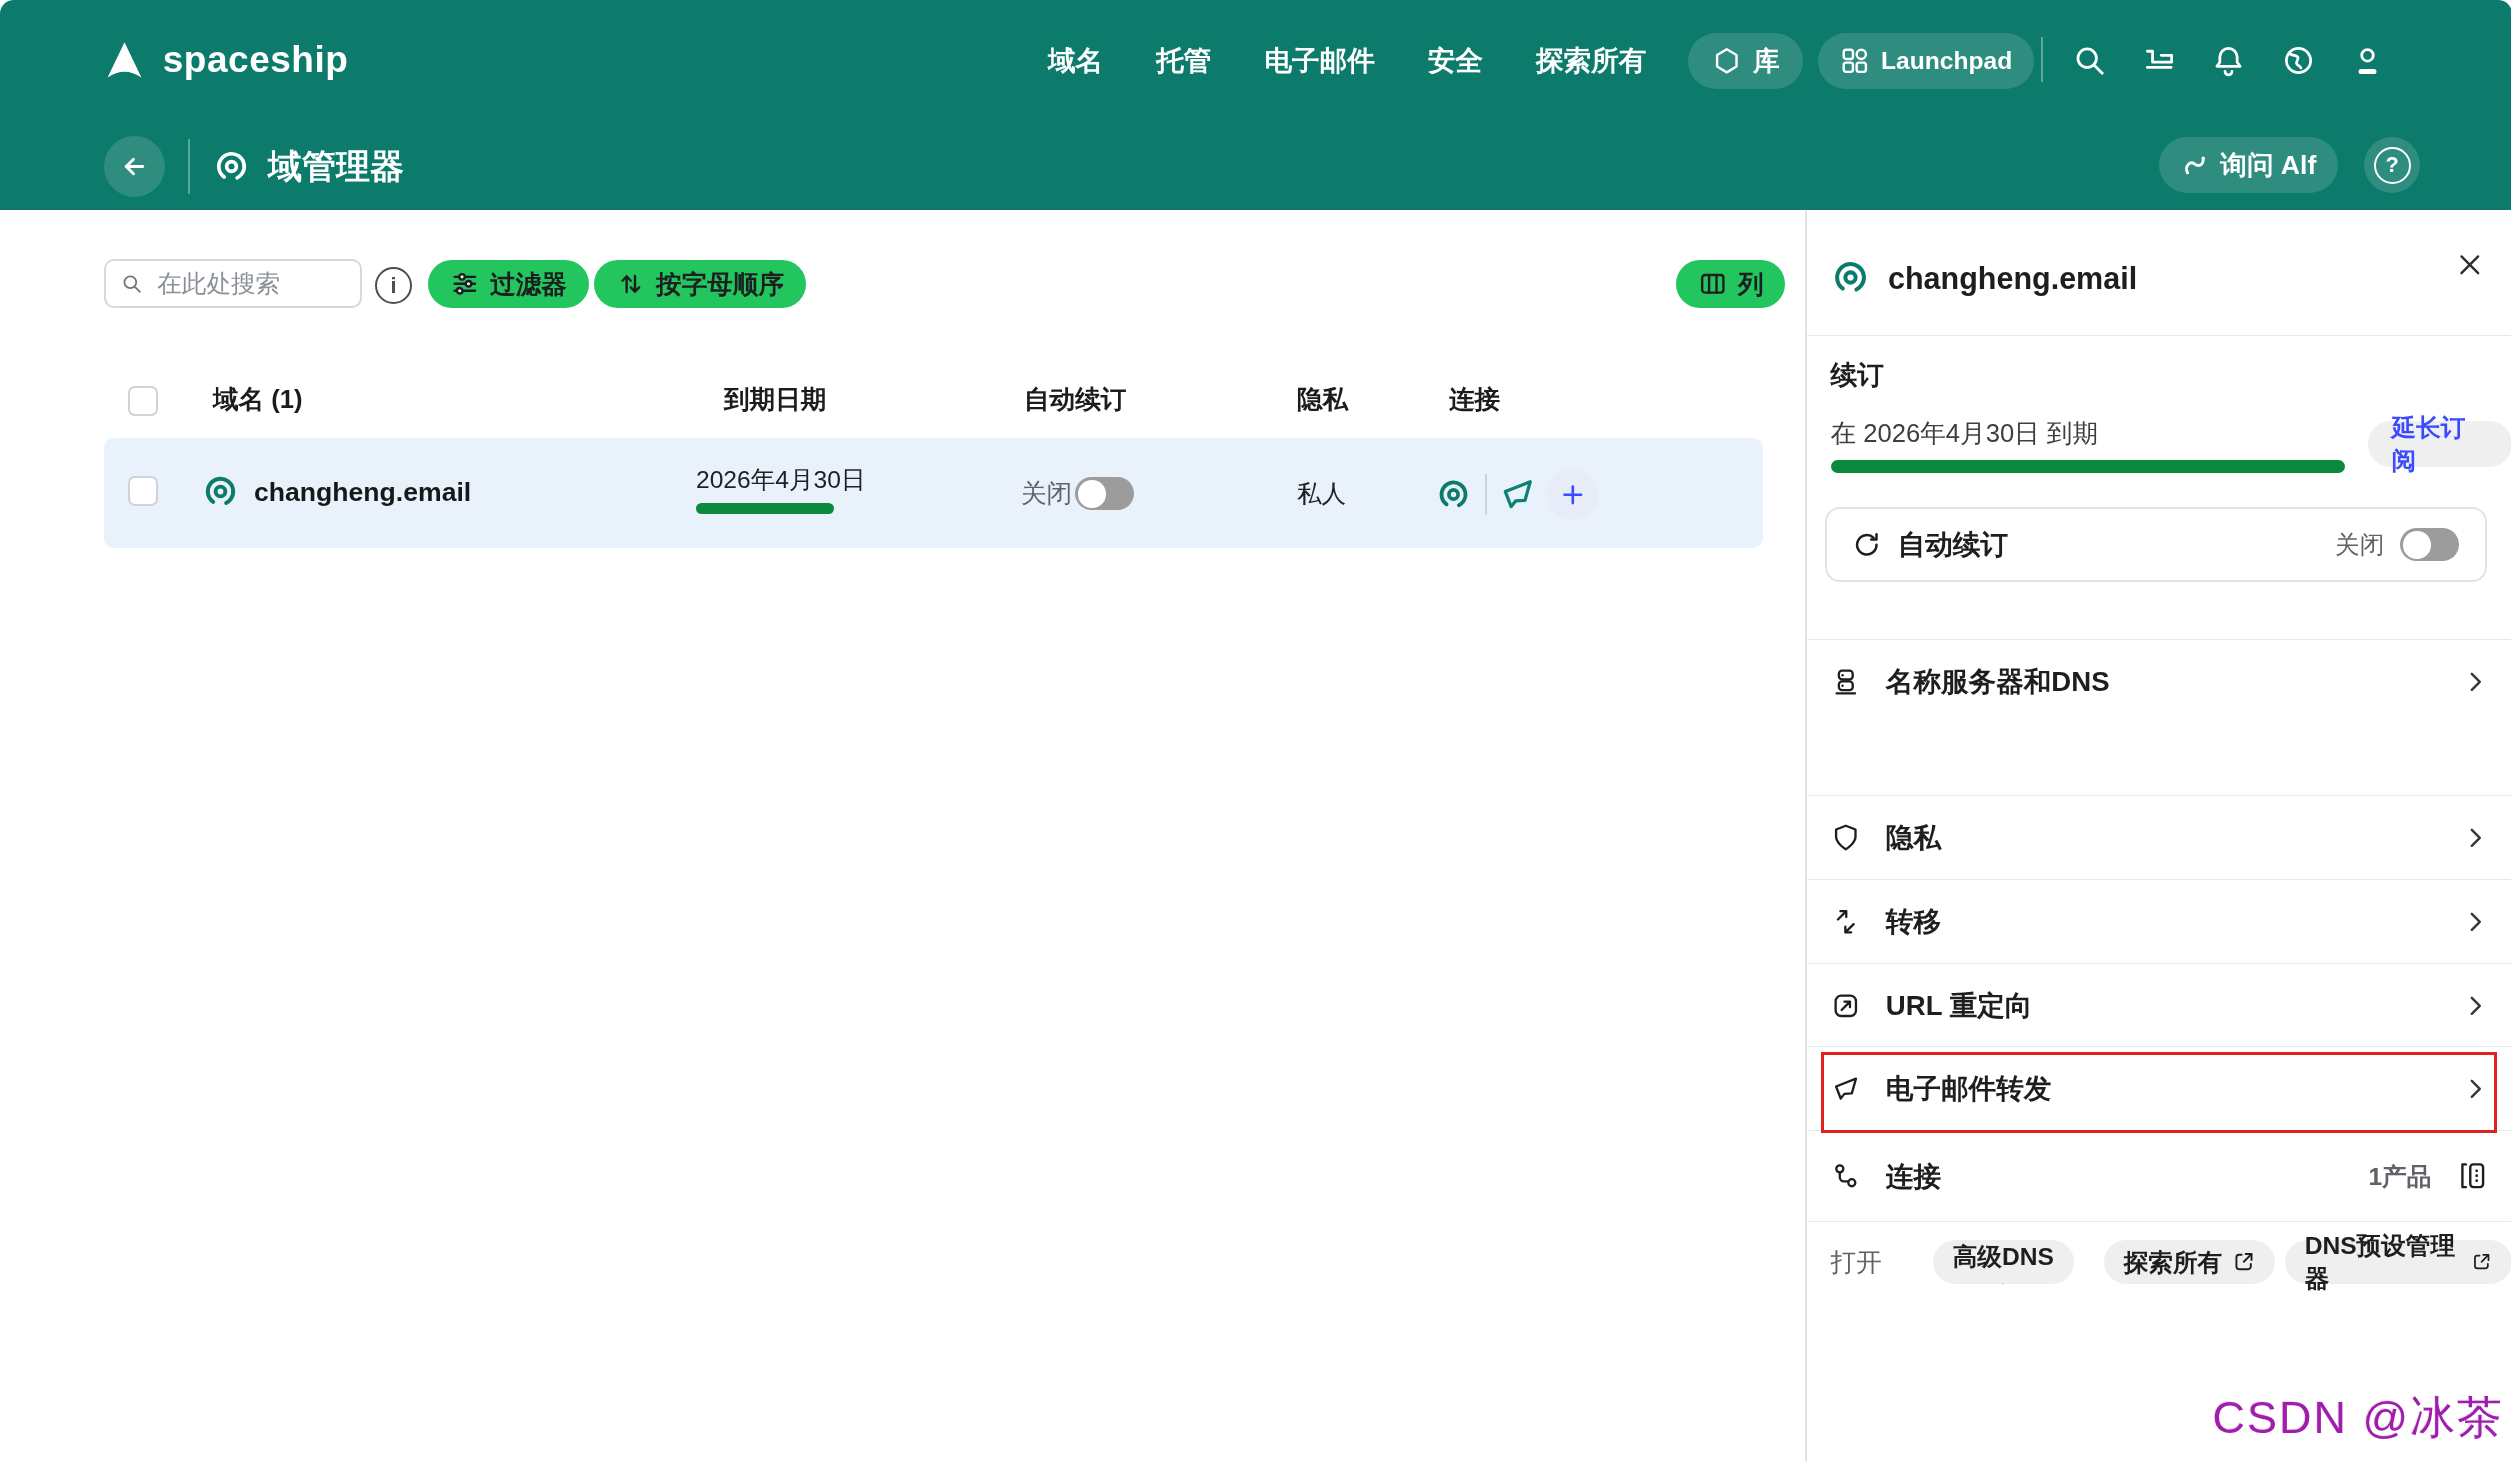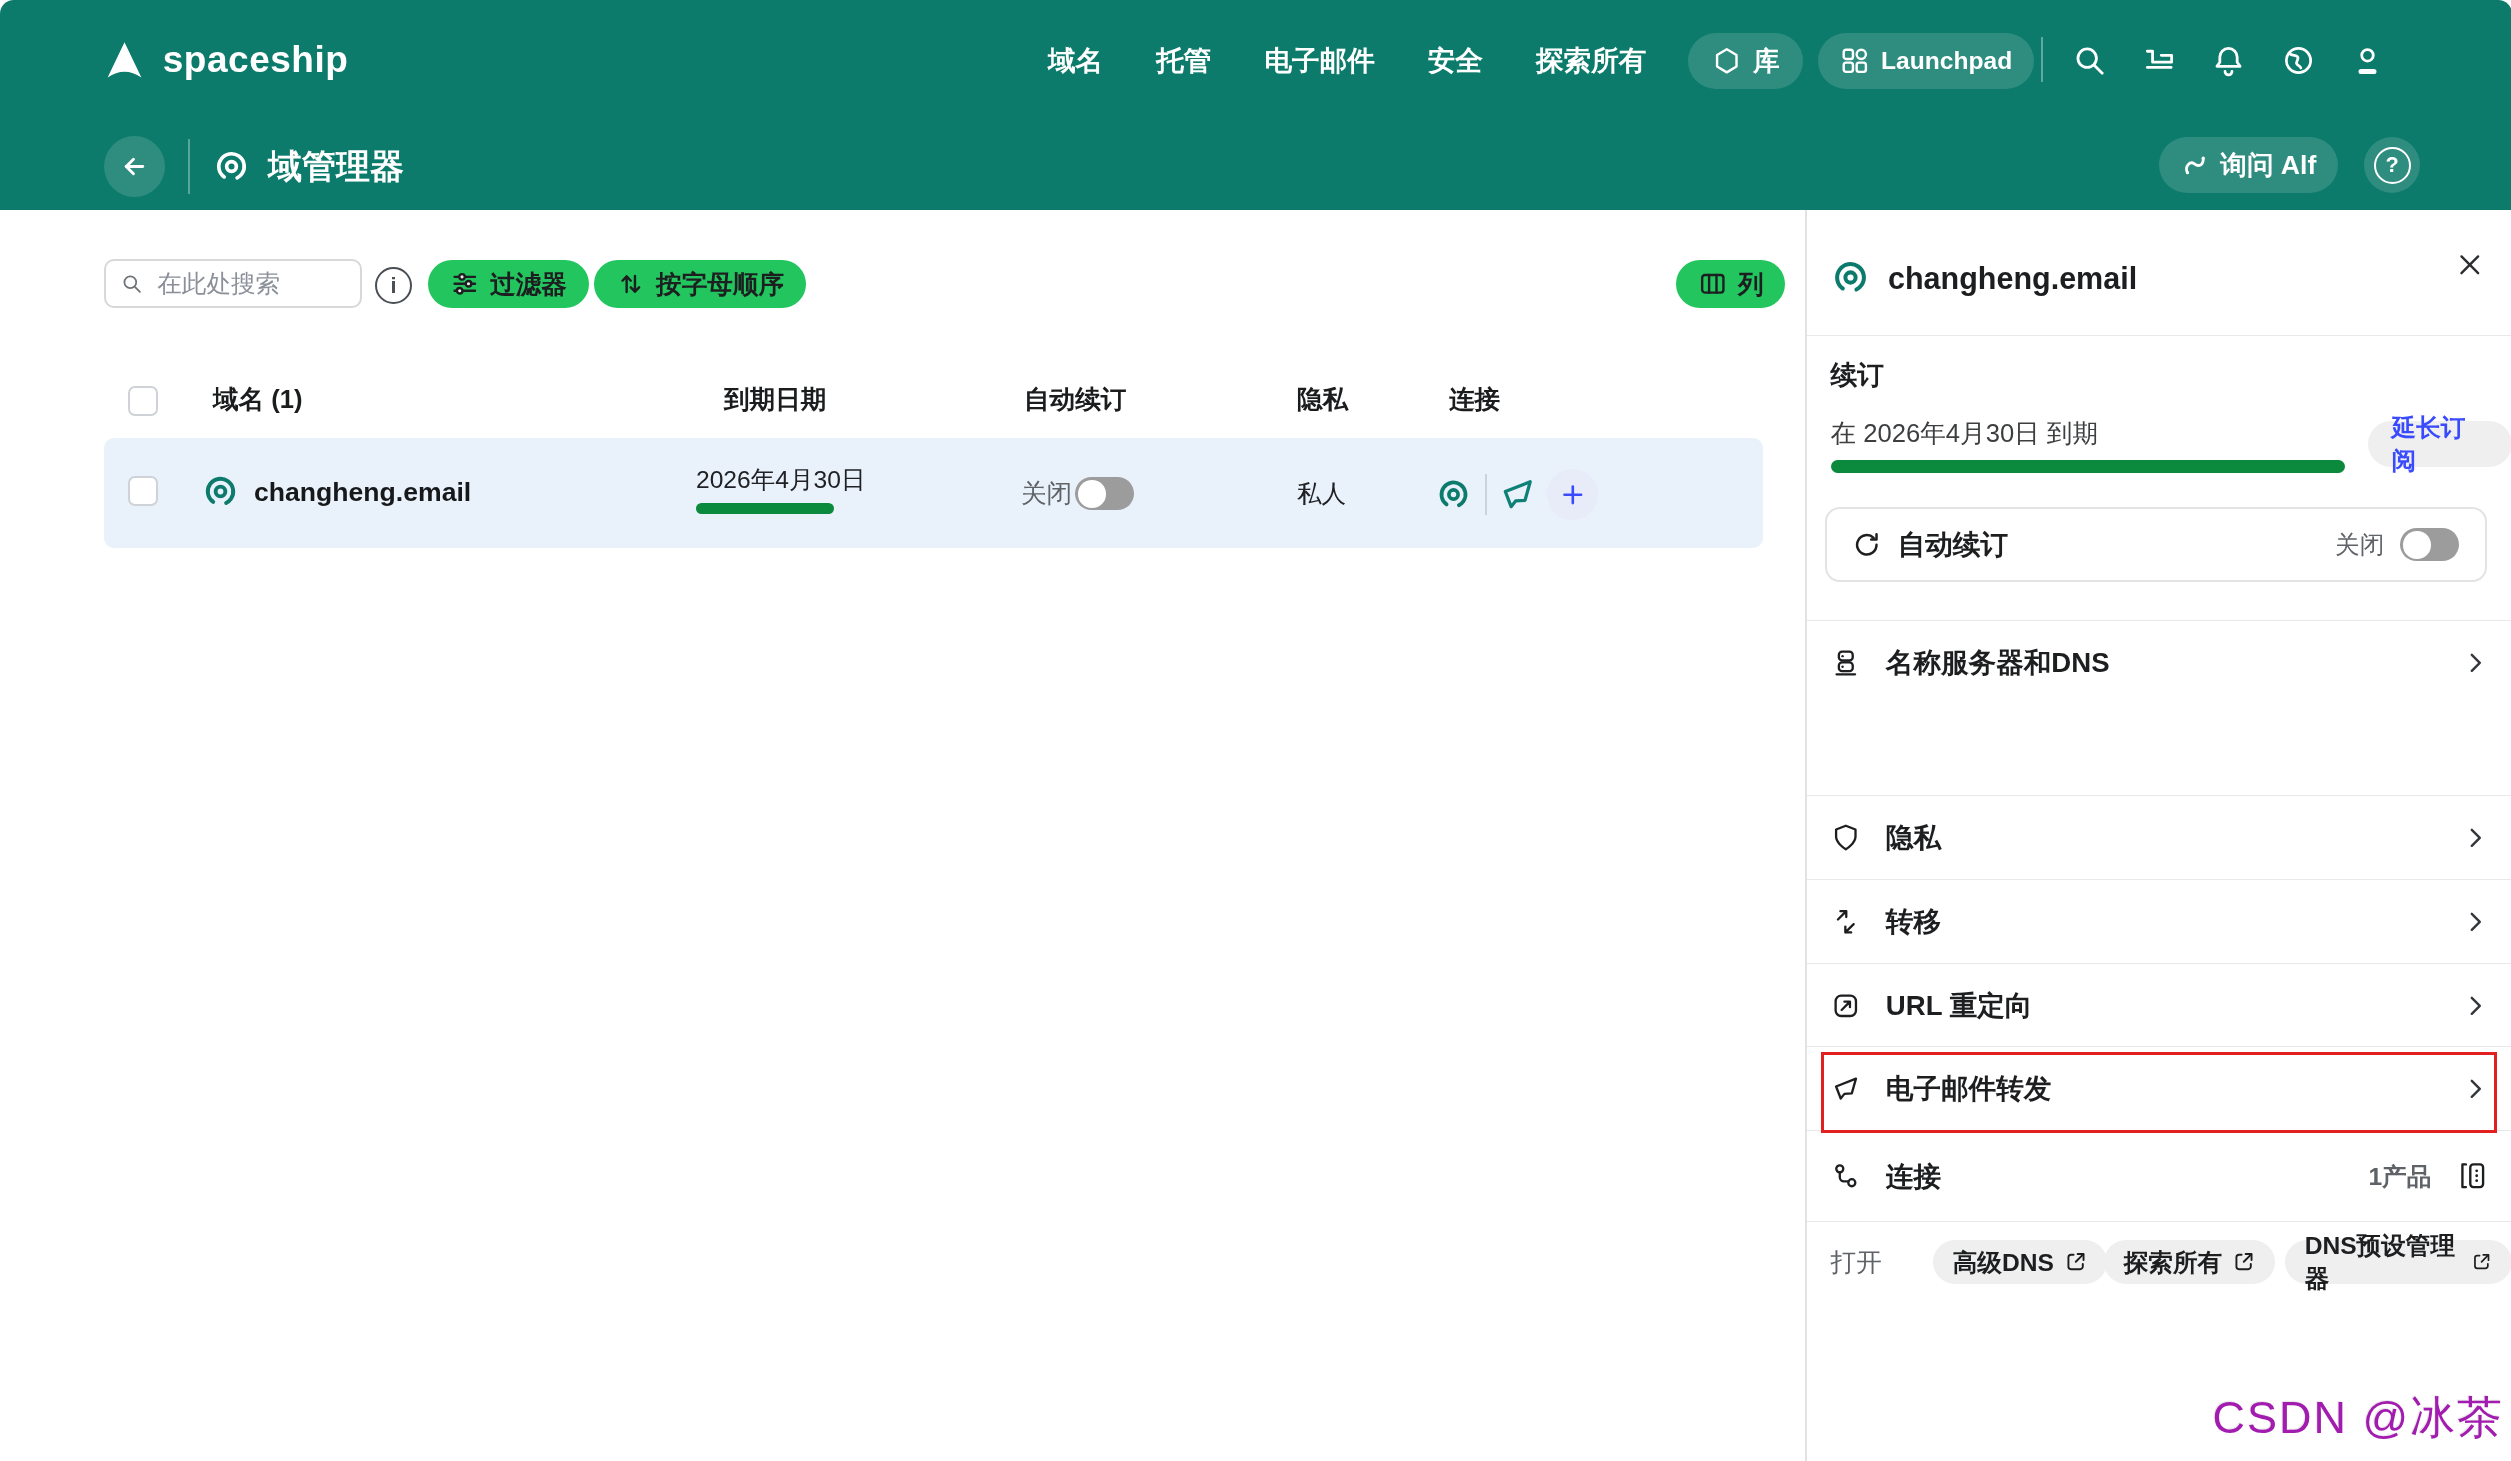--- a/index.html
+++ b/index.html
@@ -273,21 +273,21 @@
         <path d="M26.5 16 a10.5 10.5 0 1 1 -3.1 -7.4"></path>
         <polyline points="26.5,4.5 26.5,10.2 20.8,10.2"></polyline>
       </svg>
       <span class="label">自动续订</span>
       <span class="muted" style="margin-left:auto;font-size:24.6px;">关闭</span>
       <div class="toggle" style="position:relative;width:59px;height:33px;">
         <div class="knob" style="width:27.6px;height:27.6px;"></div>
       </div>
     </div>
 
-    <div class="menu-row" style="top:410px;height:84px;">
+    <div class="menu-row" style="top:429px;height:84px;">
       <svg class="ic" width="29.6" height="29.6" viewBox="0 0 32 32" style="stroke-width:2.5">
         <rect x="8.5" y="4" width="15" height="9.5" rx="3.5"></rect>
           <circle cx="12.5" cy="8.8" r="1.3" fill="currentColor" stroke="none"></circle>
         <rect x="8.5" y="15.5" width="15" height="9.5" rx="3.5"></rect>
           <circle cx="12.5" cy="20.3" r="1.3" fill="currentColor" stroke="none"></circle>
         <line x1="6" y1="28.5" x2="26" y2="28.5"></line>
       </svg>
       <span class="label">名称服务器和DNS</span>
       <svg class="ic chev" width="25.6" height="25.6" viewBox="0 0 32 32" style="stroke-width:3">
           <polyline points="11,6 21,16 11,26"></polyline>
@@ -351,21 +351,21 @@
         <circle cx="20" cy="11" r="1.4" fill="currentColor" stroke="none"></circle>
         <circle cx="20" cy="16" r="1.4" fill="currentColor" stroke="none"></circle>
         <circle cx="20" cy="21" r="1.4" fill="currentColor" stroke="none"></circle>
       </svg>
     </div>
 
     <div class="red-box"></div>
 
     <span class="txt muted" style="left:23.6px;top:1037px;height:31.5px;font-size:25.6px;">打开</span>
 
-    <div class="open-pill" style="left:126px;">
+    <div class="open-pill" style="left:126px;flex-direction:column;">
       <span>高级DNS</span>
       <svg class="ic" width="23.6" height="23.6" viewBox="0 0 32 32" style="stroke-width:2.6">
         <path d="M13 6.5 H9.5 A3.5 3.5 0 0 0 6 10 V22.5 A3.5 3.5 0 0 0 9.5 26 H22 A3.5 3.5 0 0 0 25.5 22.5 V19"></path>
         <path d="M18.5 5.5 h8 V13.5"></path>
           <line x1="26" y1="6" x2="16" y2="16"></line>
       </svg>
     </div>
     <div class="open-pill" style="left:297px;">
       <span>探索所有</span>
       <svg class="ic" width="23.6" height="23.6" viewBox="0 0 32 32" style="stroke-width:2.6">

